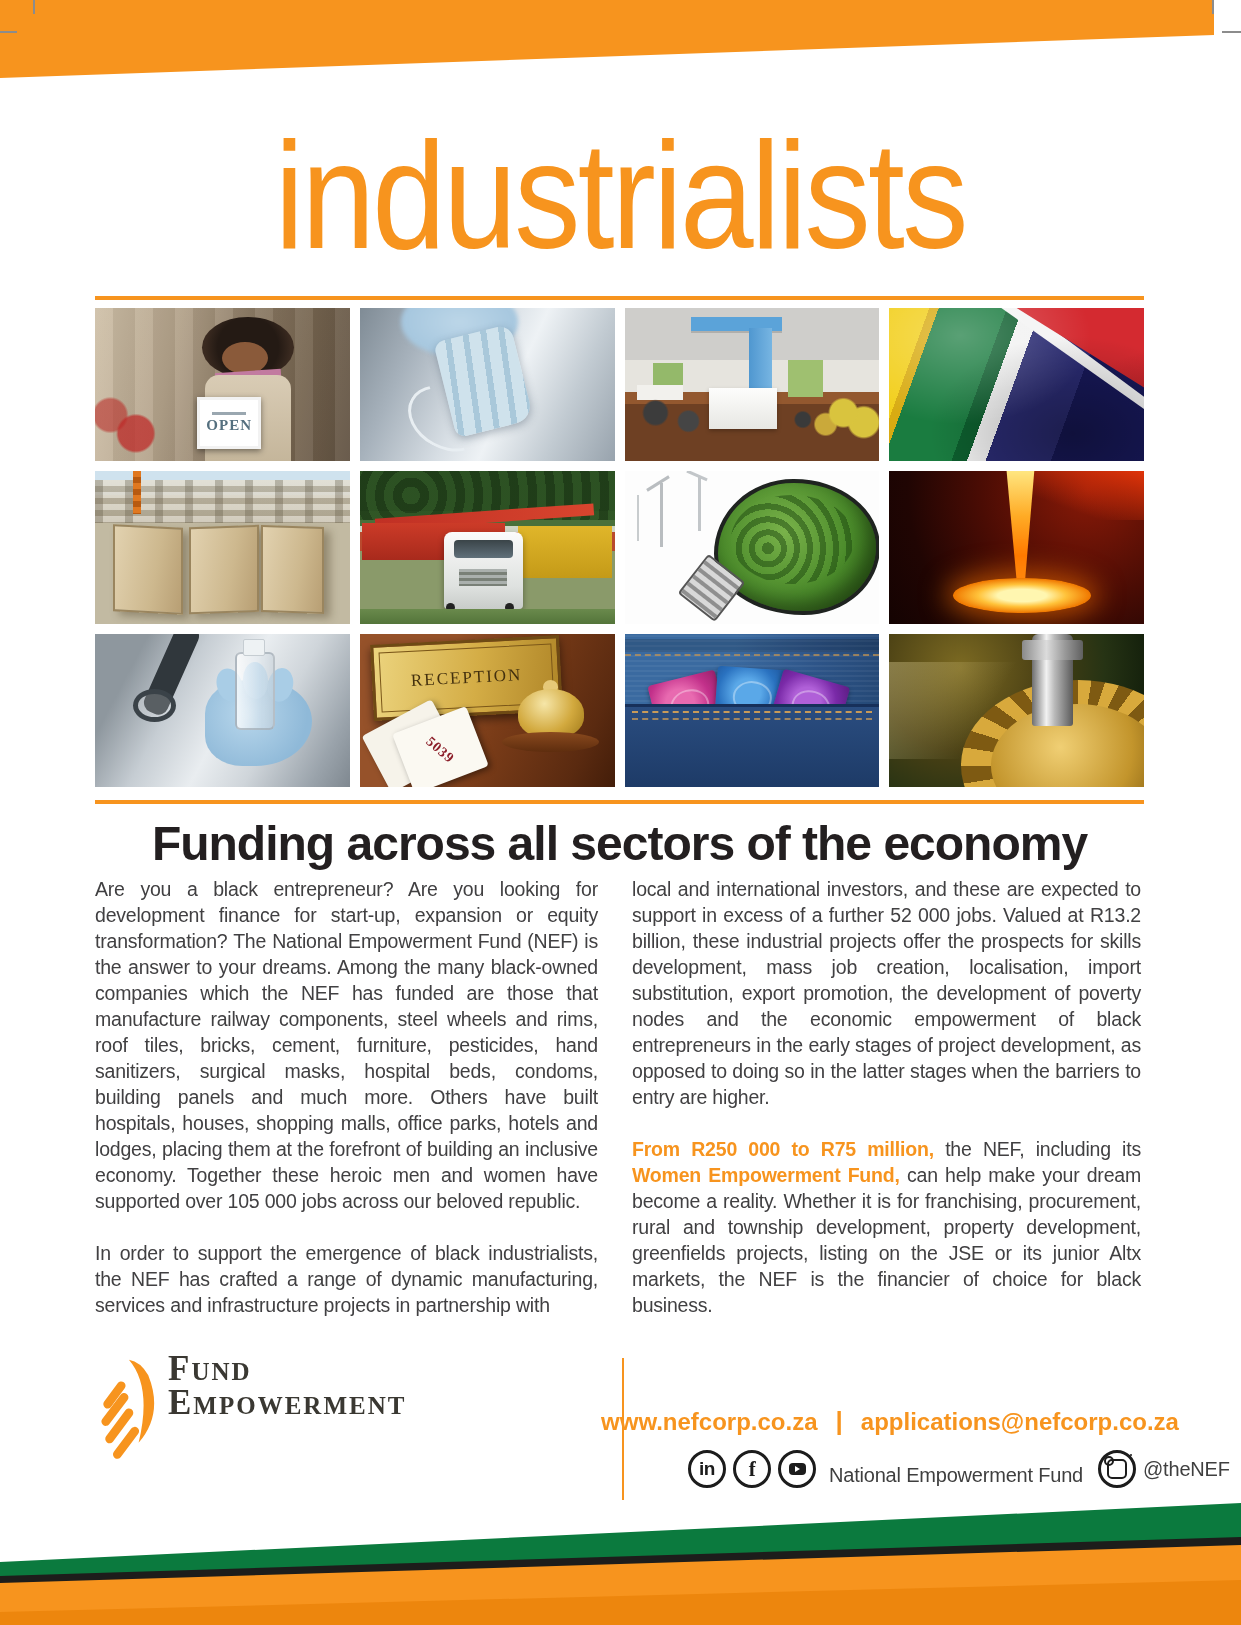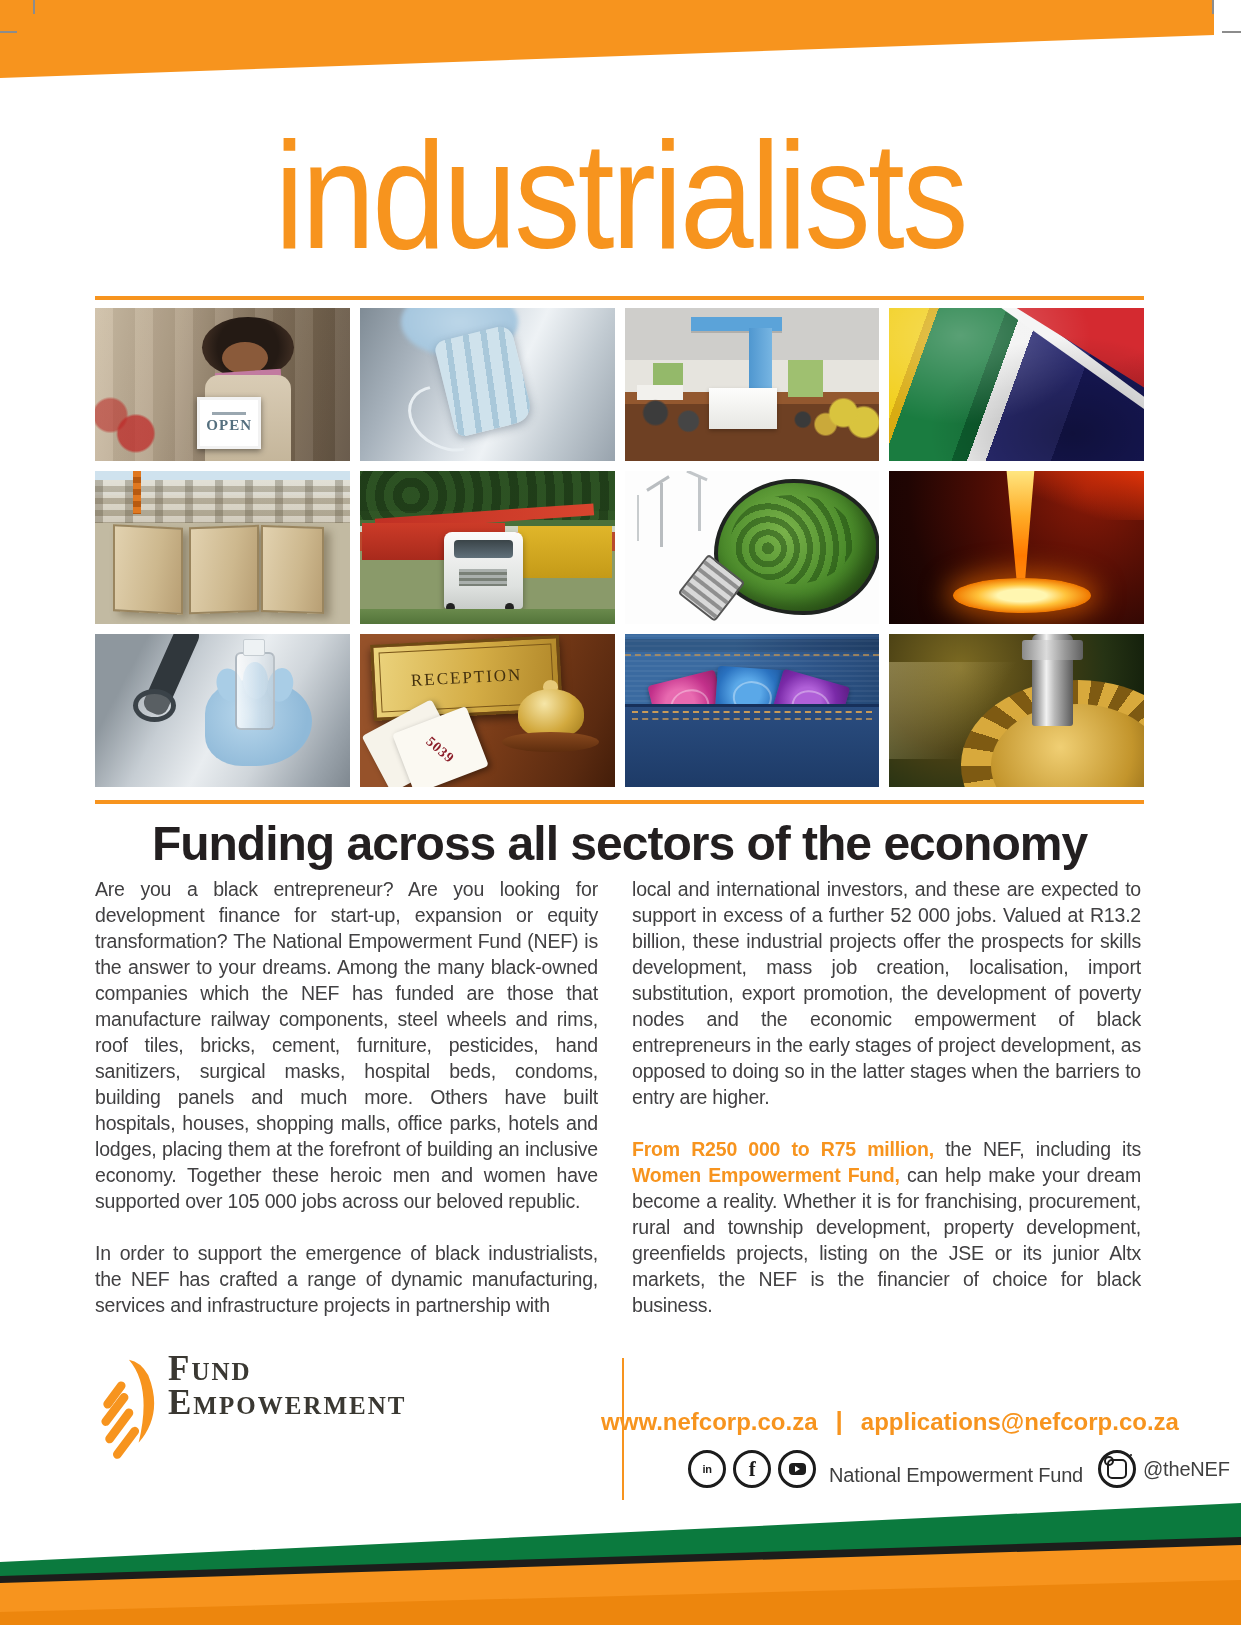--- a/index.html
+++ b/index.html
@@ -204,21 +204,21 @@
   .logo-text{font-family:"Liberation Serif",serif;font-variant:small-caps;color:#3a3832;
       font-size:35px;line-height:34px;letter-spacing:2px;font-weight:600;}
   .logo-tagline{position:absolute;left:100px;top:1468px;color:#F7941E;font-size:22px;letter-spacing:0.2px;}
   .footer-divider{position:absolute;left:622px;top:1358px;width:2px;height:142px;background:#F7941E;}
   .contact-row{position:absolute;left:630px;top:1406px;width:520px;display:flex;align-items:center;
       justify-content:center;gap:18px;color:#F7941E;font-size:24px;font-weight:bold;}
   .contact-row .sep{font-size:26px;}
   .social-row{position:absolute;left:688px;top:1450px;display:flex;align-items:center;gap:7px;}
   .sc{position:relative;width:38px;height:38px;border:3.5px solid #1c1c1c;border-radius:50%;
       box-sizing:border-box;display:flex;align-items:center;justify-content:center;background:#fff;flex:none;}
-  .sc-glyph{font-weight:bold;font-size:11px;color:#1c1c1c;letter-spacing:-0.5px;}
+  .sc-glyph{font-weight:bold;font-size:19px;color:#1c1c1c;letter-spacing:-0.5px;}
   .sc-glyph.fb{font-size:21px;font-family:"Liberation Serif",serif;}
   .yt-box{width:17px;height:12px;background:#1c1c1c;border-radius:4px;display:flex;align-items:center;justify-content:center;}
   .yt-tri{width:0;height:0;border-left:5px solid #fff;border-top:3.5px solid transparent;border-bottom:3.5px solid transparent;}
   .ig-box{position:relative;width:16px;height:16px;border:2.5px solid #1c1c1c;border-radius:5px;}
   .ig-lens{position:absolute;left:3px;top:3px;width:6px;height:6px;border:2px solid #1c1c1c;border-radius:50%;}
   .ig-dot{position:absolute;right:1px;top:1px;width:2px;height:2px;background:#1c1c1c;border-radius:50%;}
   .social-label{color:#3f3f3f;font-size:20px;letter-spacing:-0.2px;white-space:nowrap;}
   .social-label.first{margin:12px 8px 0 6px;}
 
   

